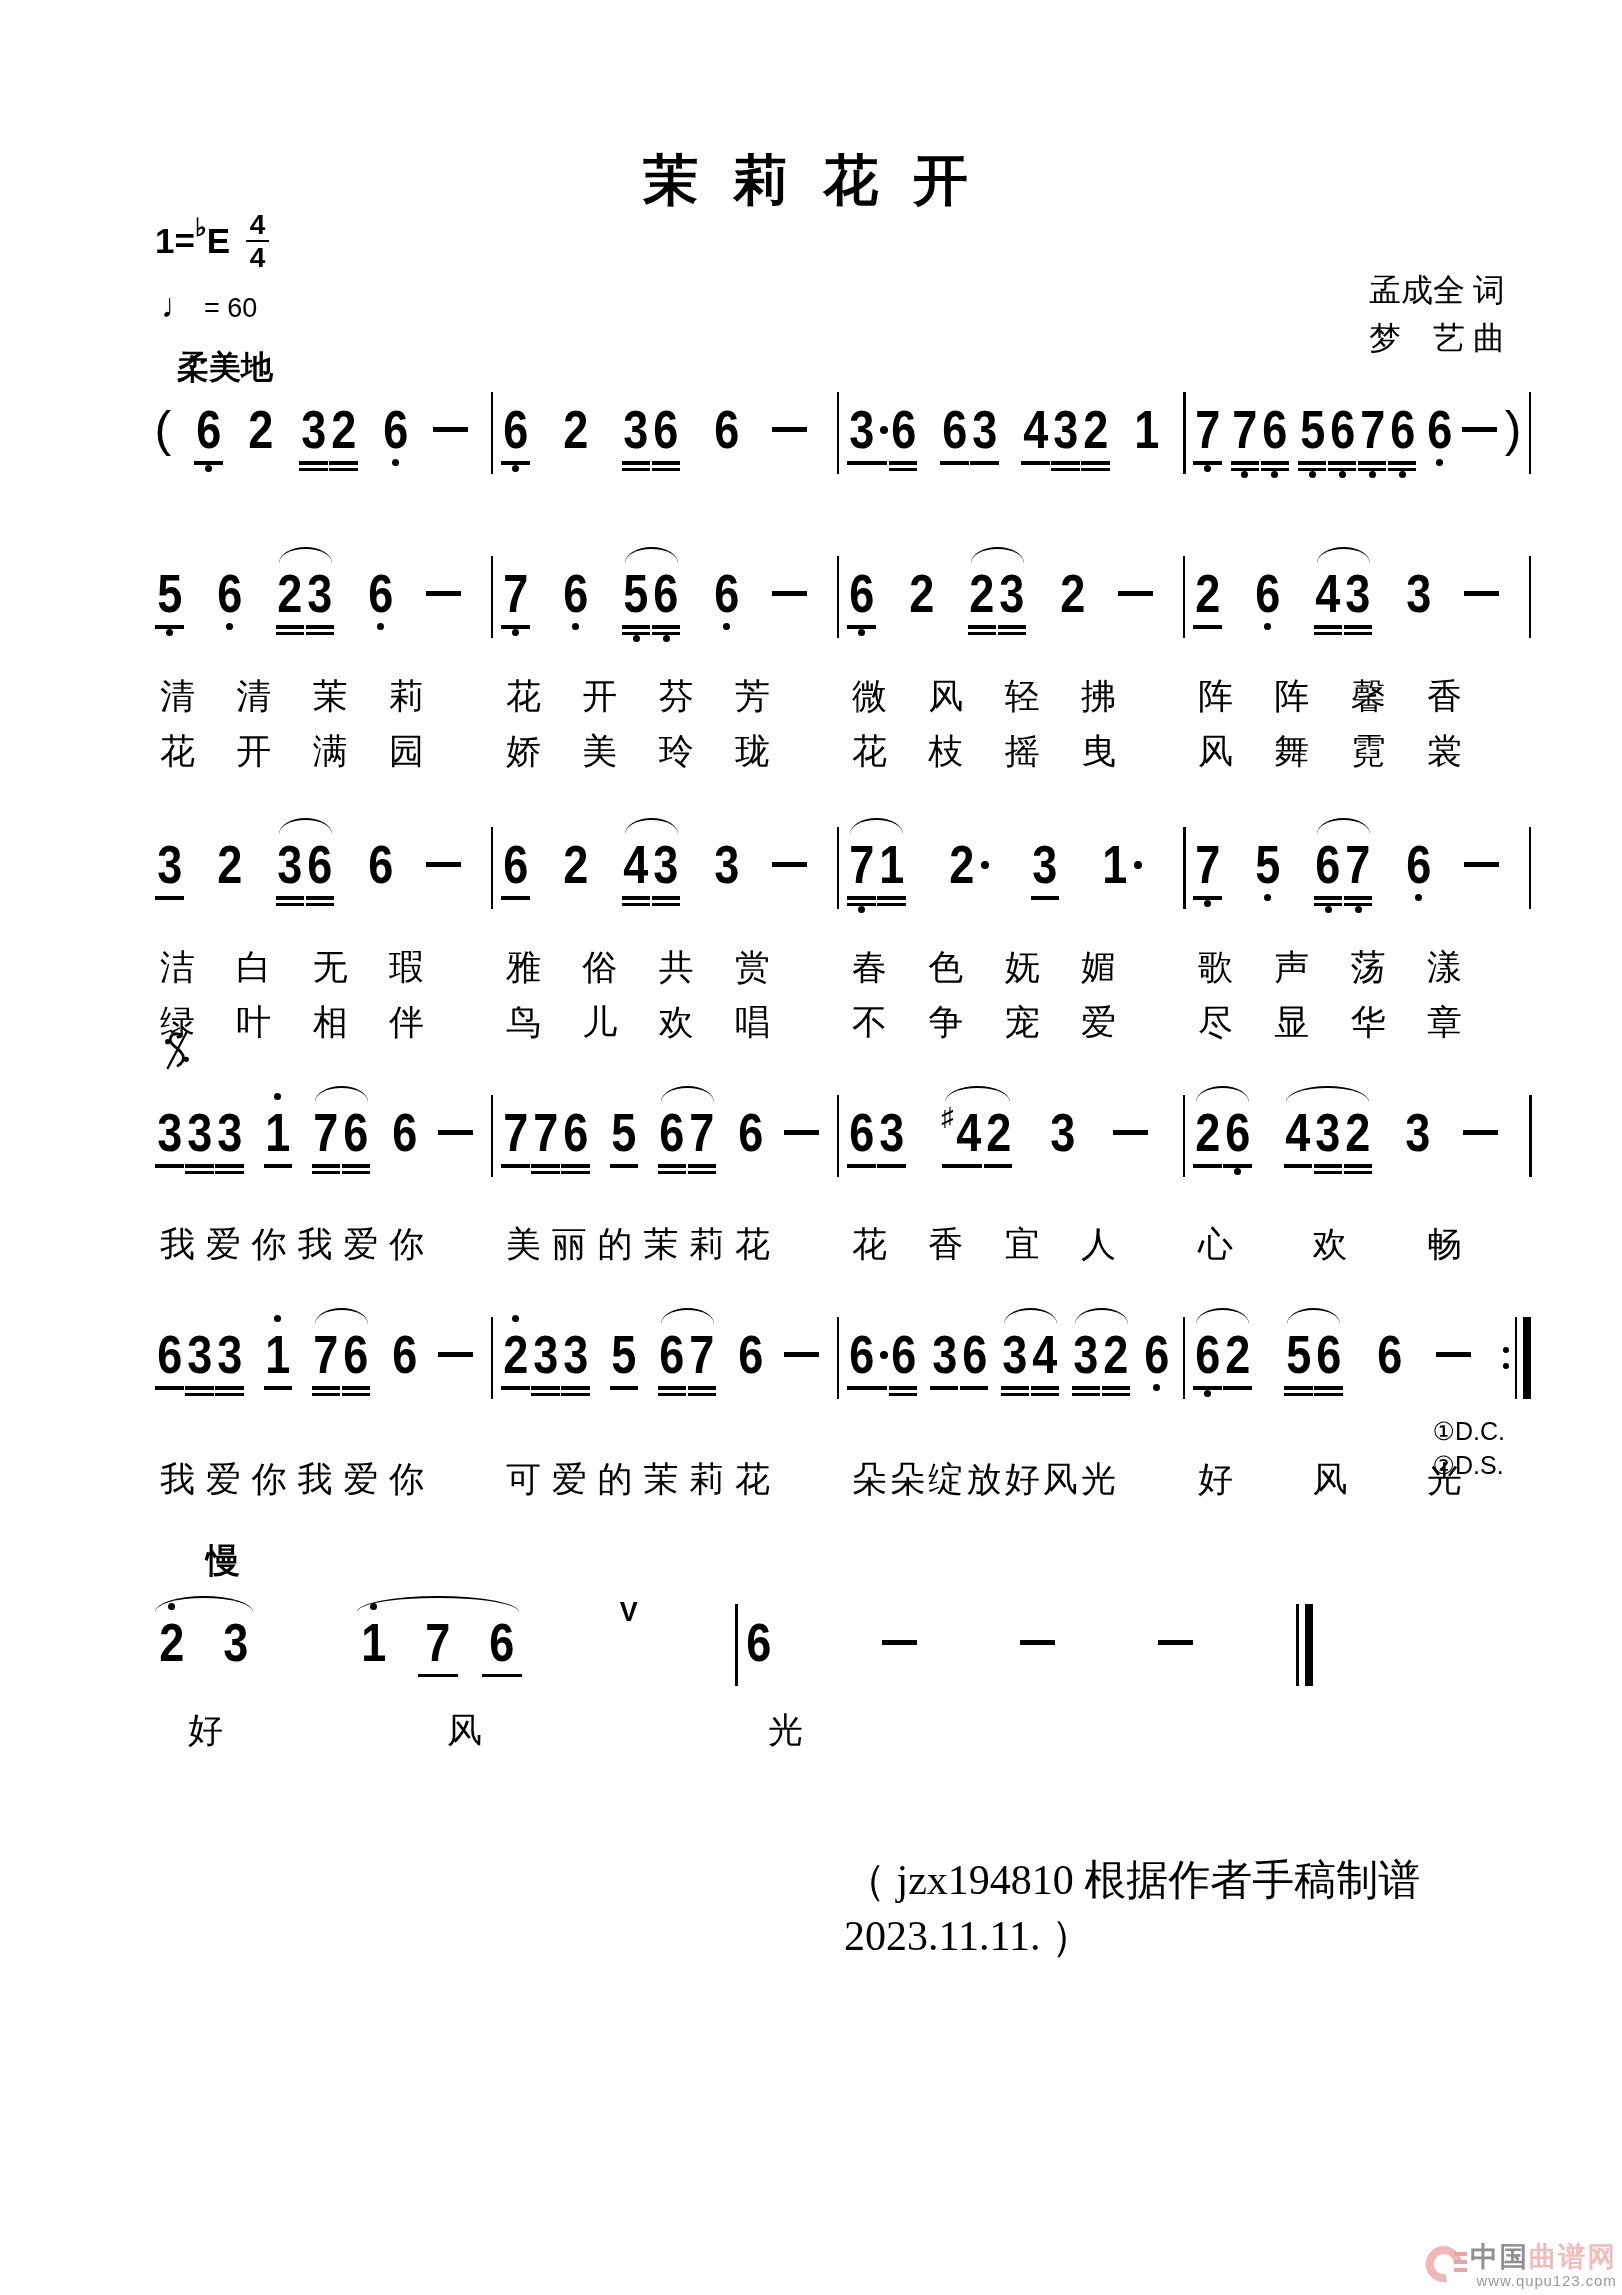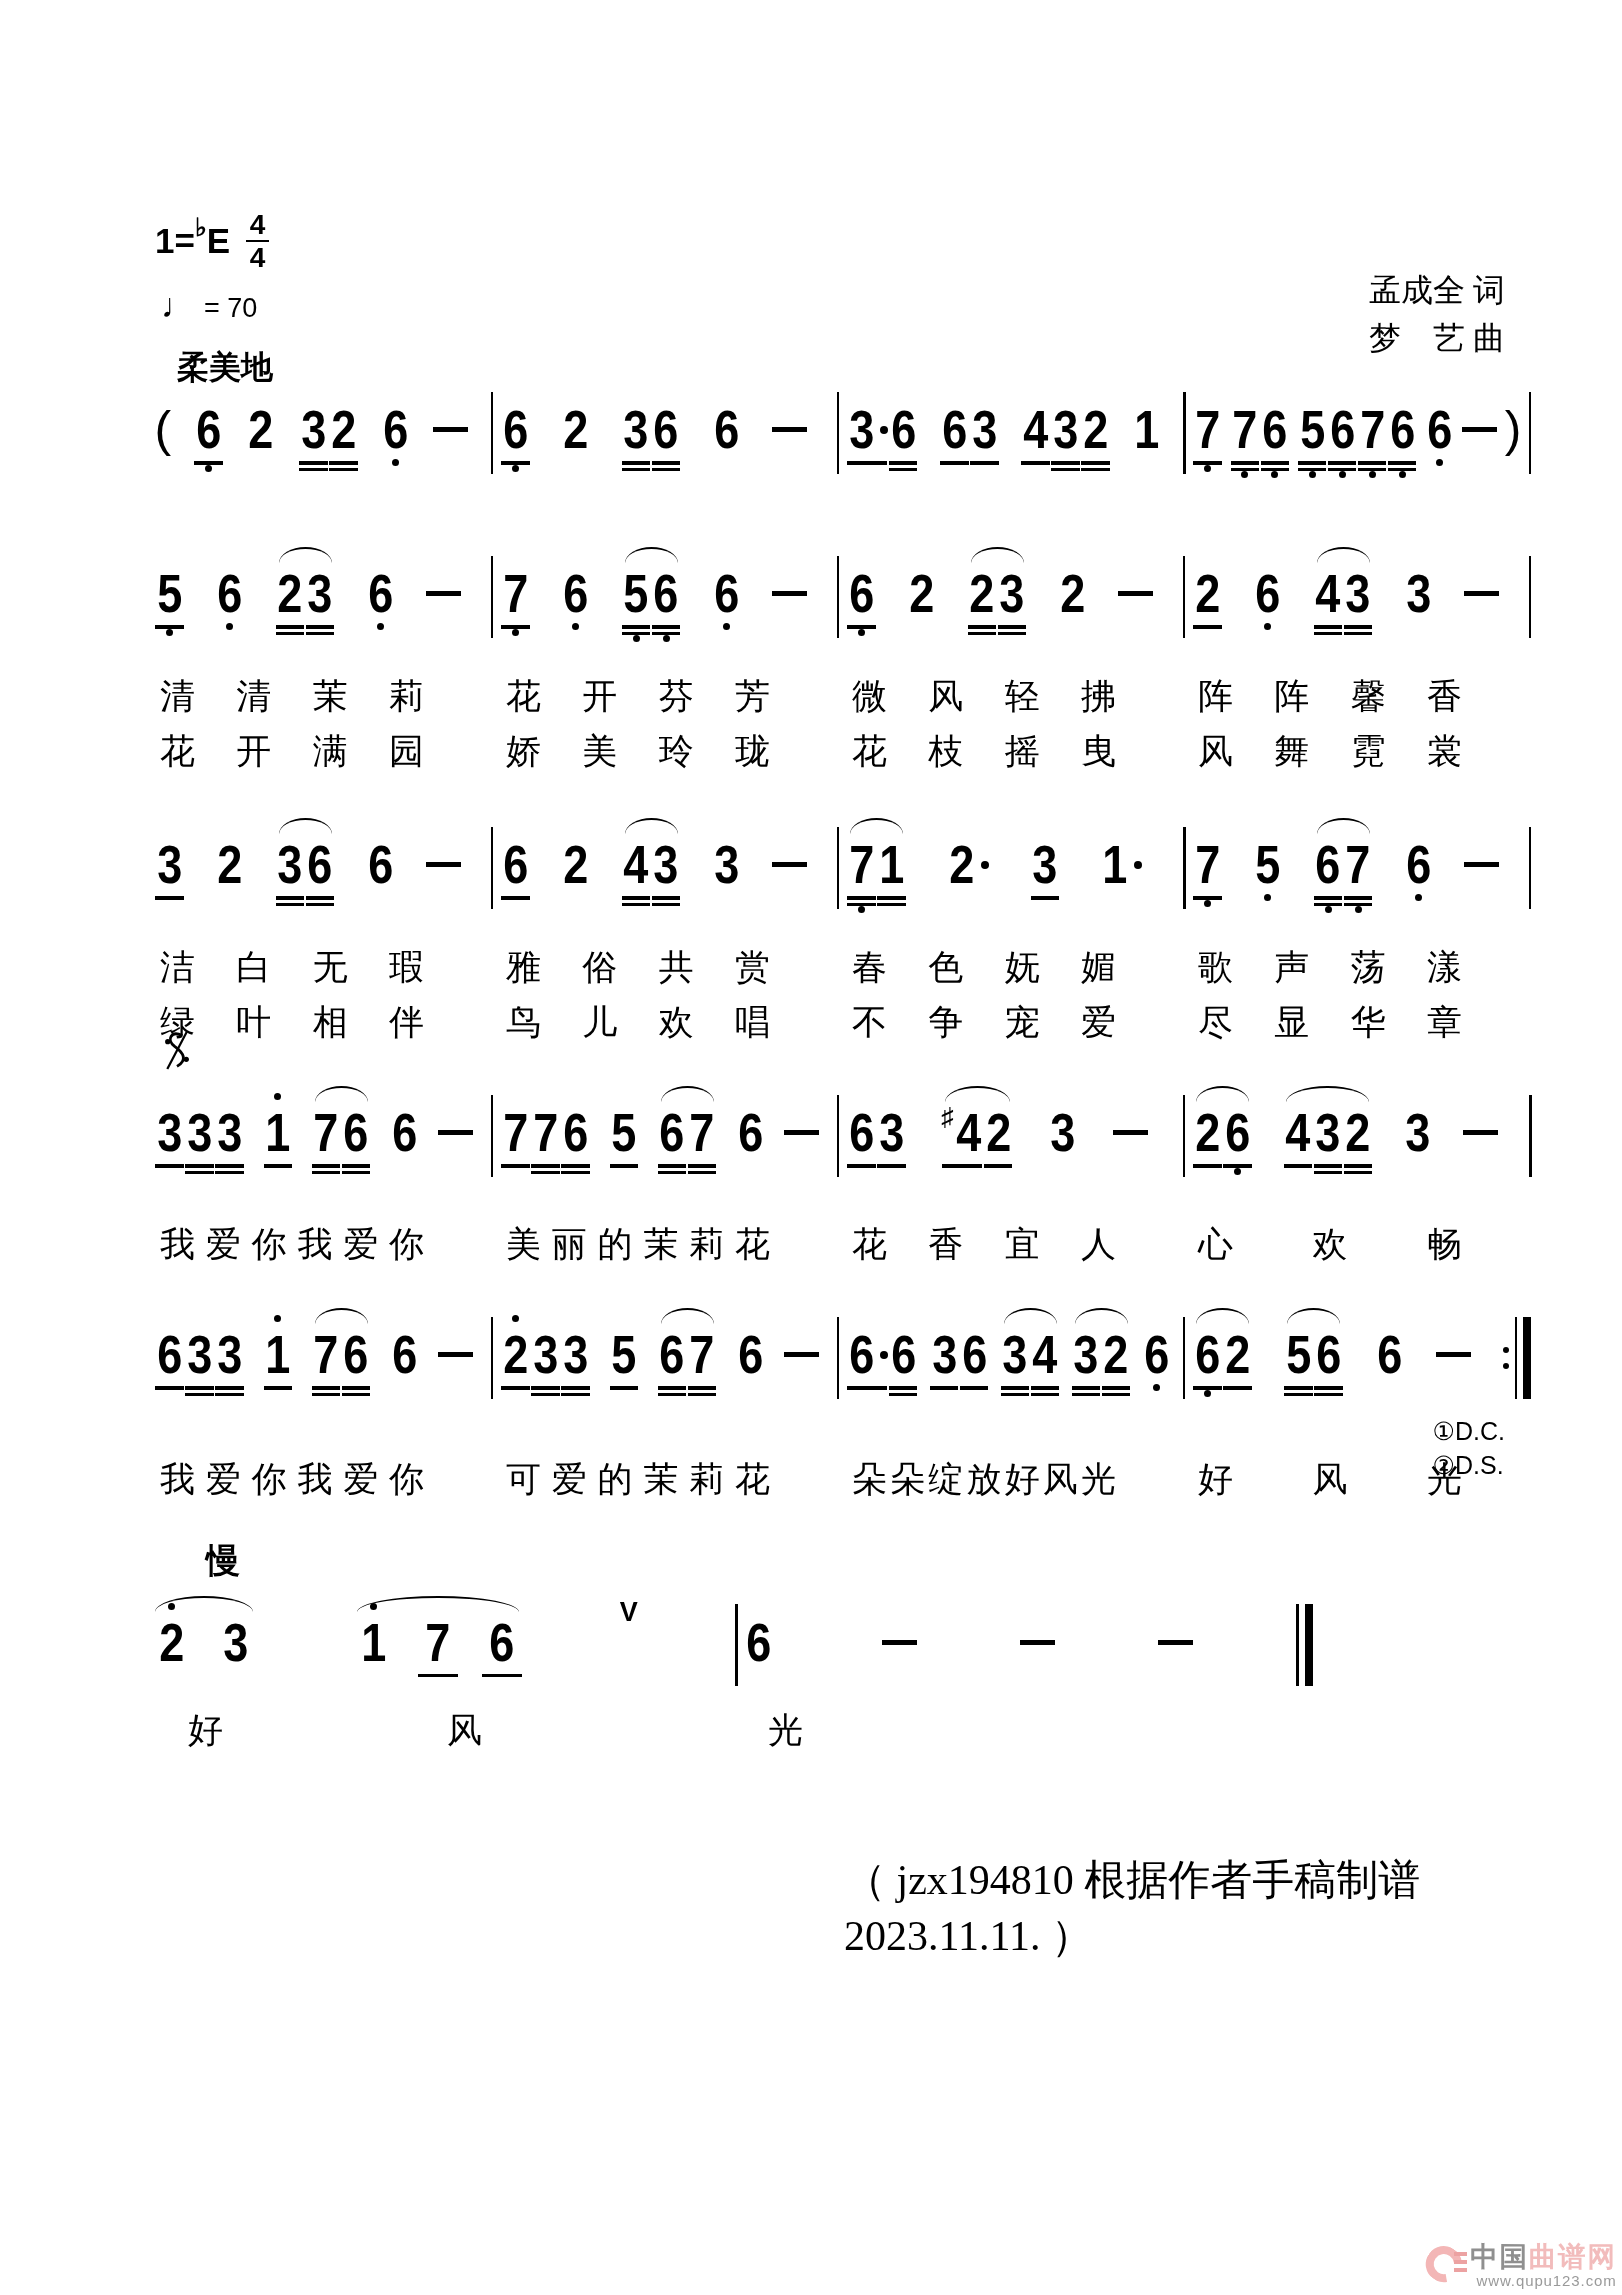--- a/index.html
+++ b/index.html
@@ -91,34 +91,35 @@
   .wm-text{display:inline-block;text-align:right;line-height:1;}
   .wm-cn1,.wm-cn2{font-weight:700;font-size:27.5px;letter-spacing:1.8px;}
   .wm-url{display:block;font-size:15px;margin-top:2.7px;letter-spacing:0.9px;
           font-family:"Liberation Sans",sans-serif;}
 </style>
 </head>
 <body>
 
 <div class="page">
 
+  <h1 class="title">茉 莉 花 开</h1>
 
   <div class="keysig">
     <span>1=</span>
       <span class="flat">♭</span>
       <span>E</span>
     <span class="frac">
       <span>4</span>
       <span class="frac-line"></span>
       <span>4</span>
     </span>
   </div>
 
   <div class="tempo">
-    <span class="qnote">♩</span><span>= 70</span>
+    <span class="qnote">♩</span><span>= 60</span>
   </div>
 
   <div class="credits">
     <div>孟成全 词</div>
     <div>梦　艺 曲</div>
   </div>
 
   <div class="expression">柔美地</div>
 
   <div class="system sys1">

